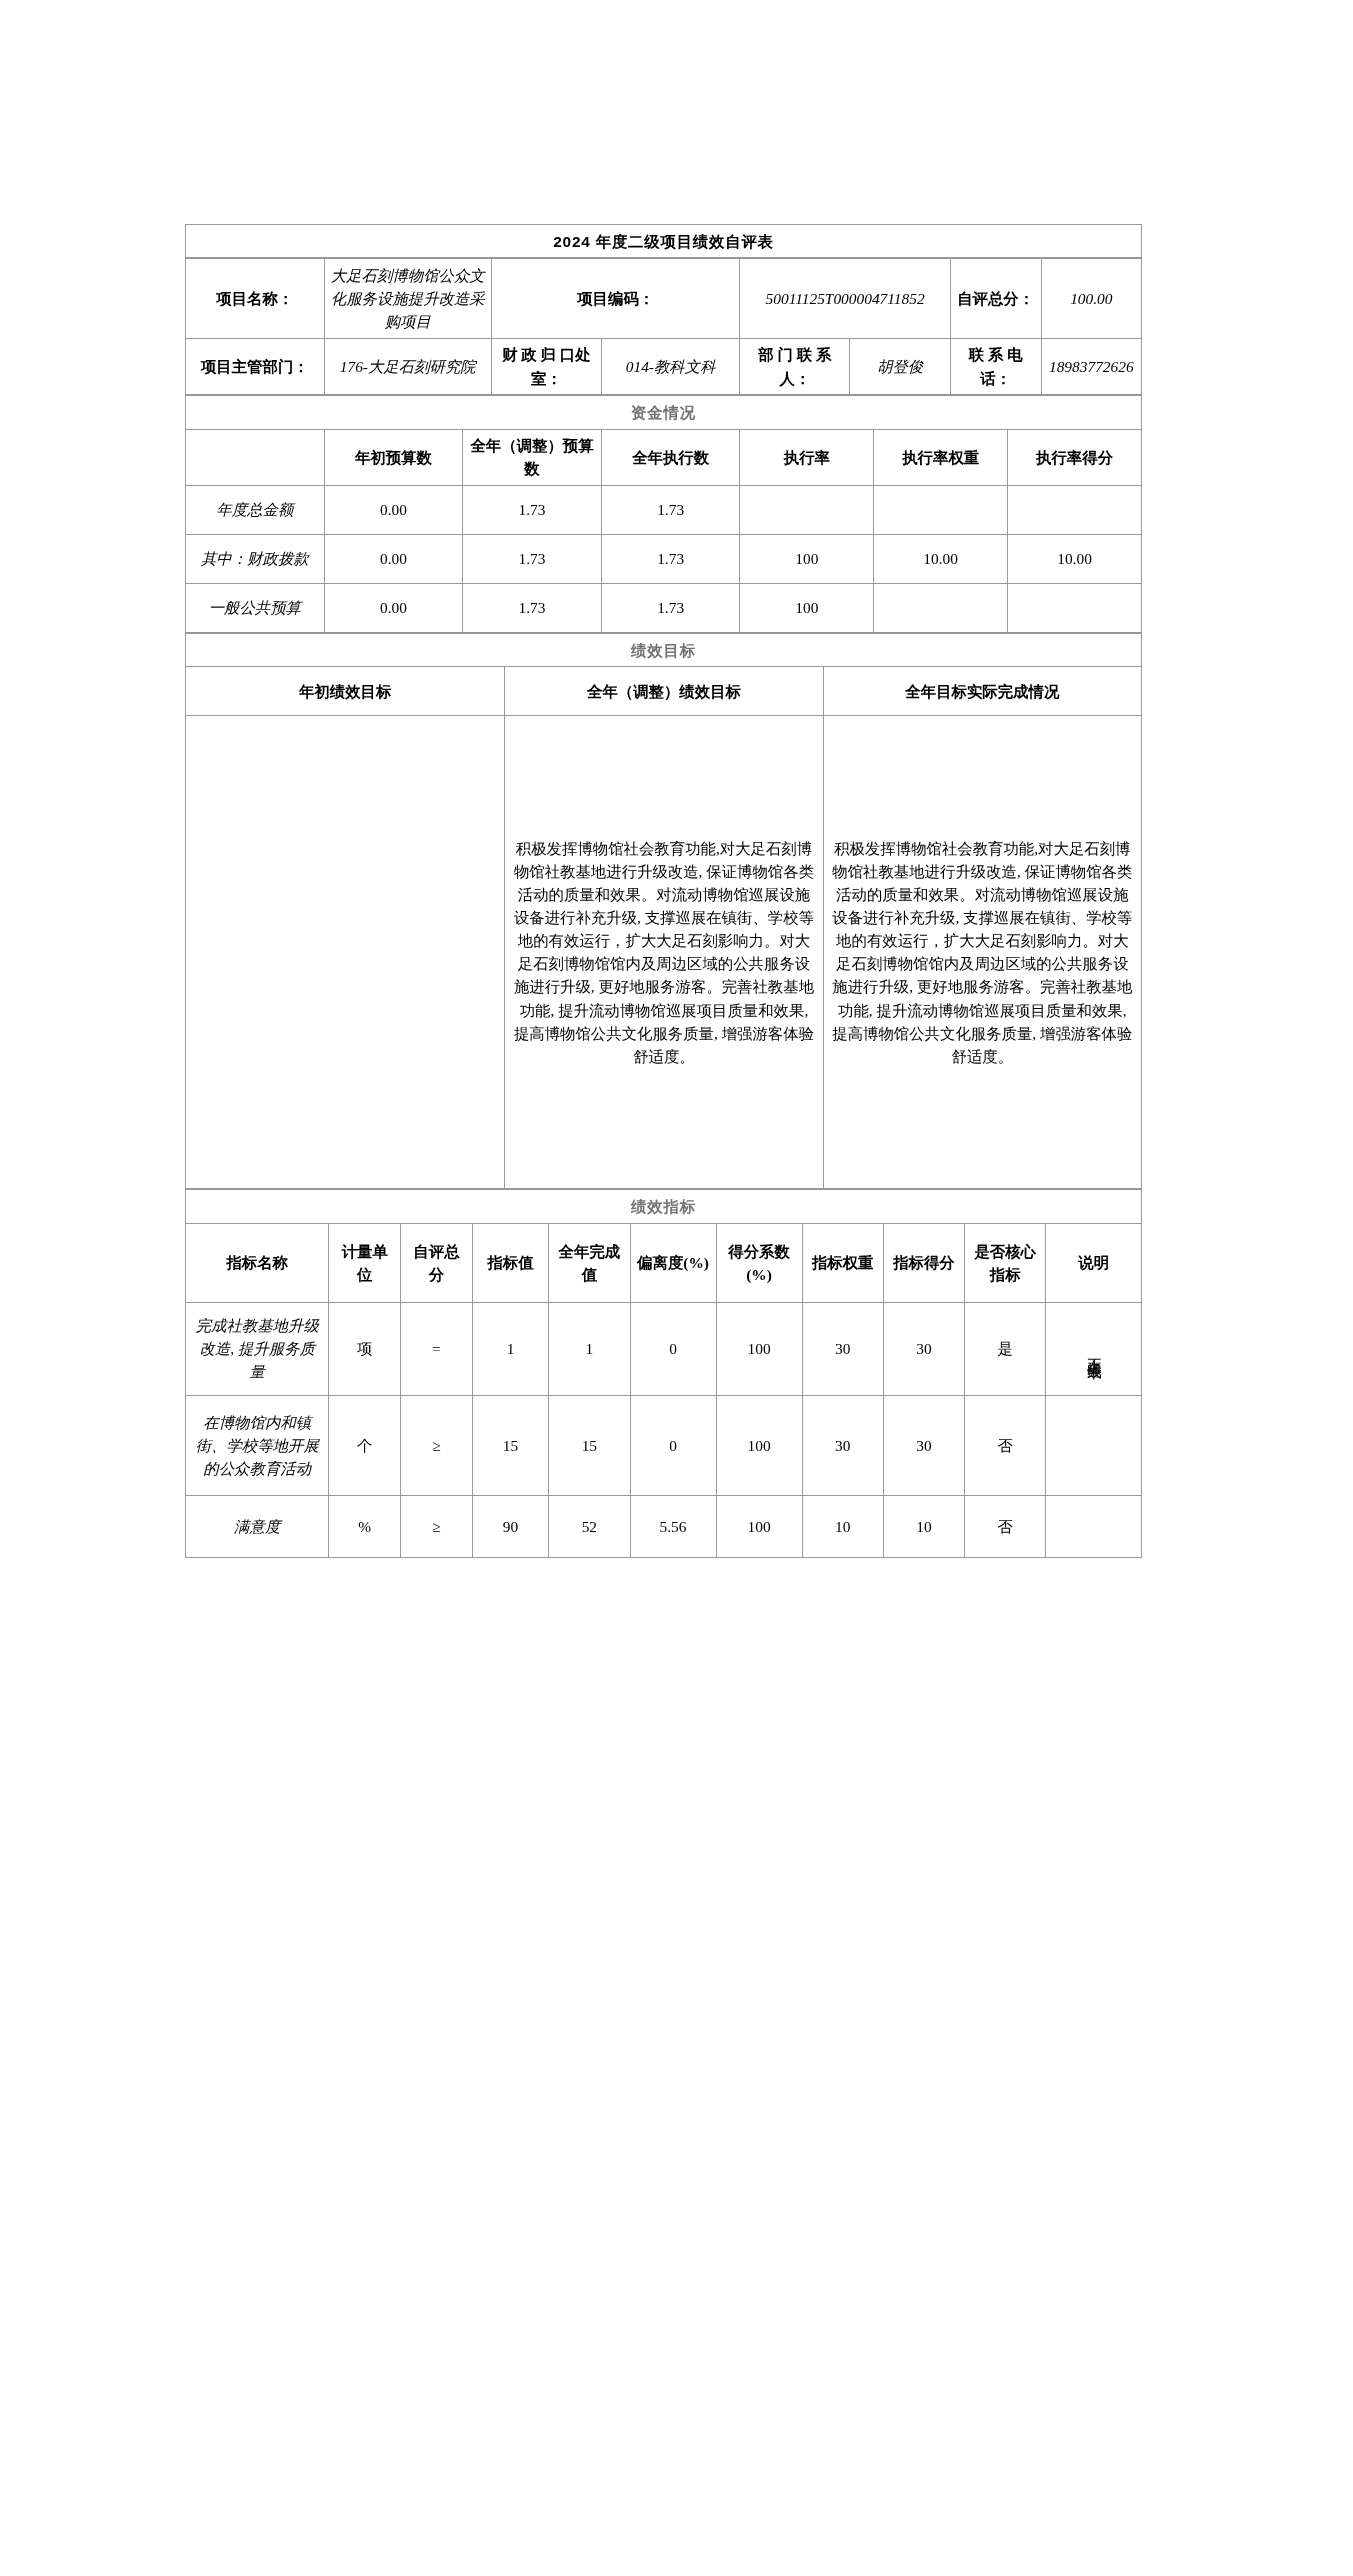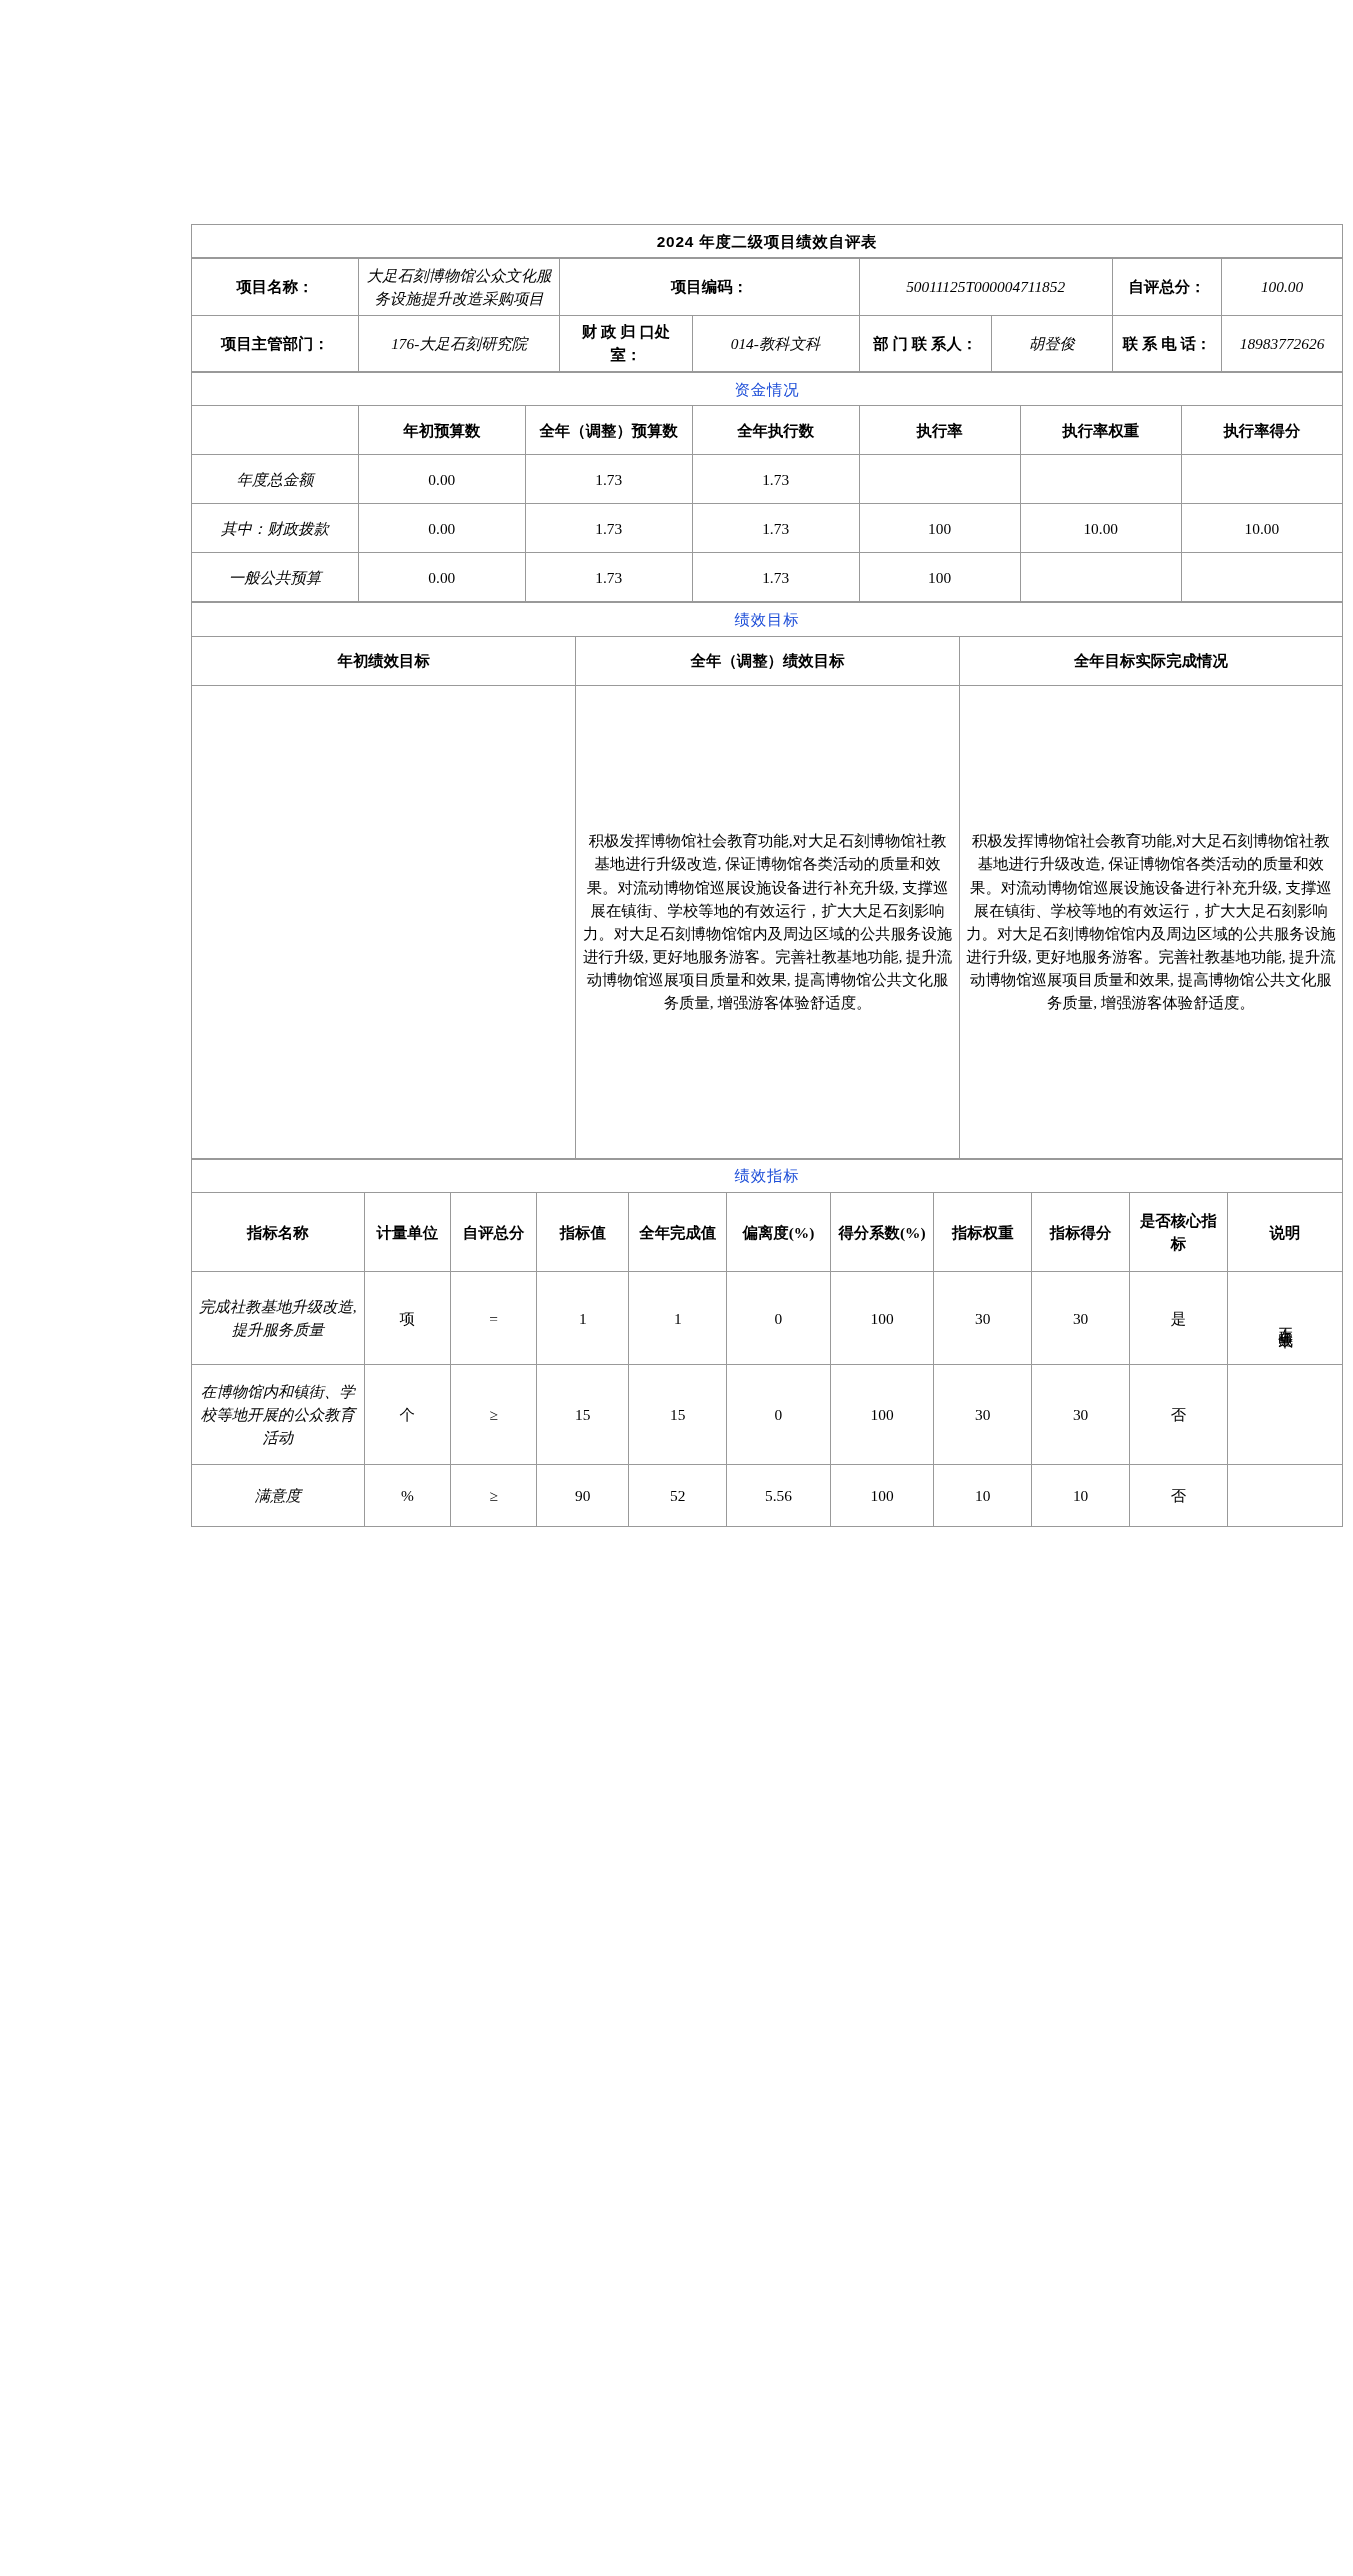--- a/index.html
+++ b/index.html
@@ -9,23 +9,23 @@
   }
   body {
     width: 1354px;
     height: 2576px;
     font-family: "Liberation Serif", "DejaVu Serif", serif;
     color: #000000;
     position: relative;
   }
   .page {
     position: absolute;
-    left: 191px;
+    left: 185px;
     top: 224px;
-    width: 1152px;
+    width: 957px;
   }
   table.doc {
     border-collapse: collapse;
     width: 100%;
     table-layout: fixed;
   }
   table.doc td, table.doc th {
     border: 0.8px solid #999999;
     padding: 4.6px 6.2px;
     font-size: 15.4px;
@@ -41,23 +41,23 @@
     padding: 20px 0 20px 0;
     letter-spacing: 0.8px;
   }
   .unit-cell {
     text-align: right;
     padding: 10.8px 20px 10.8px 0;
     font-size: 15.4px;
   }
   .section-head {
     font-family: "Liberation Sans", "DejaVu Sans", sans-serif;
-    font-weight: normal;
+    font-weight: bold;
     font-size: 17px;
-    color: #1d4ed8;
+    color: #737373;
     padding: 12.3px 0;
     letter-spacing: 0.8px;
   }
   .lbl {
     font-weight: bold;
     text-align: center;
   }
   .val-left {
     text-align: left;
     padding-left: 10.8px;

